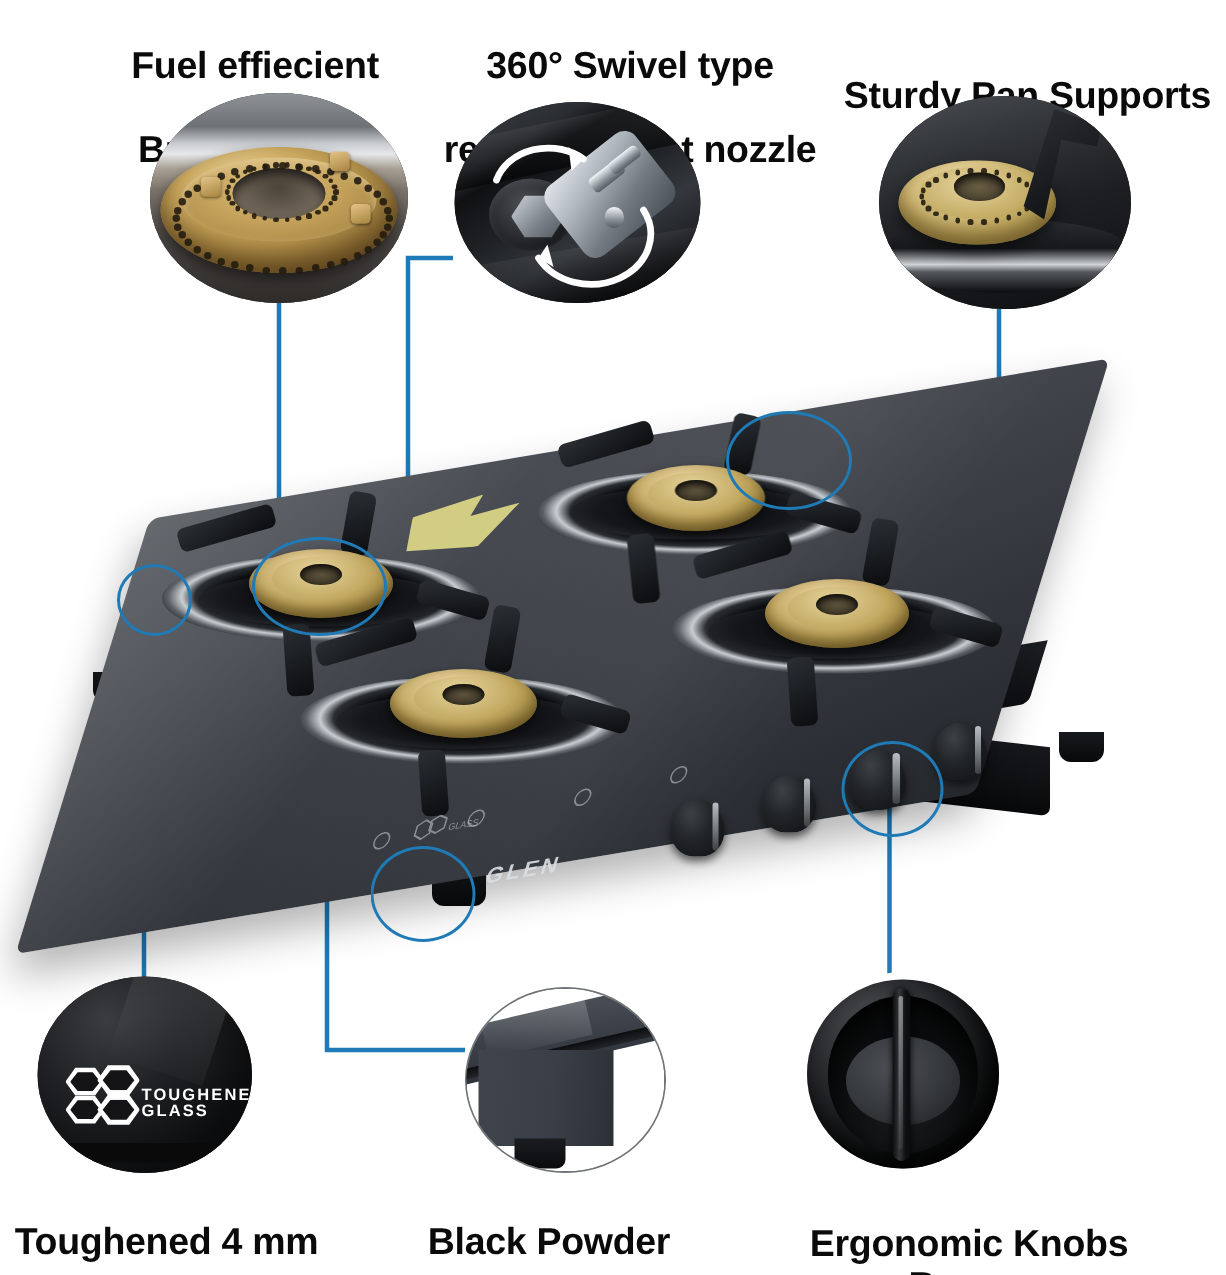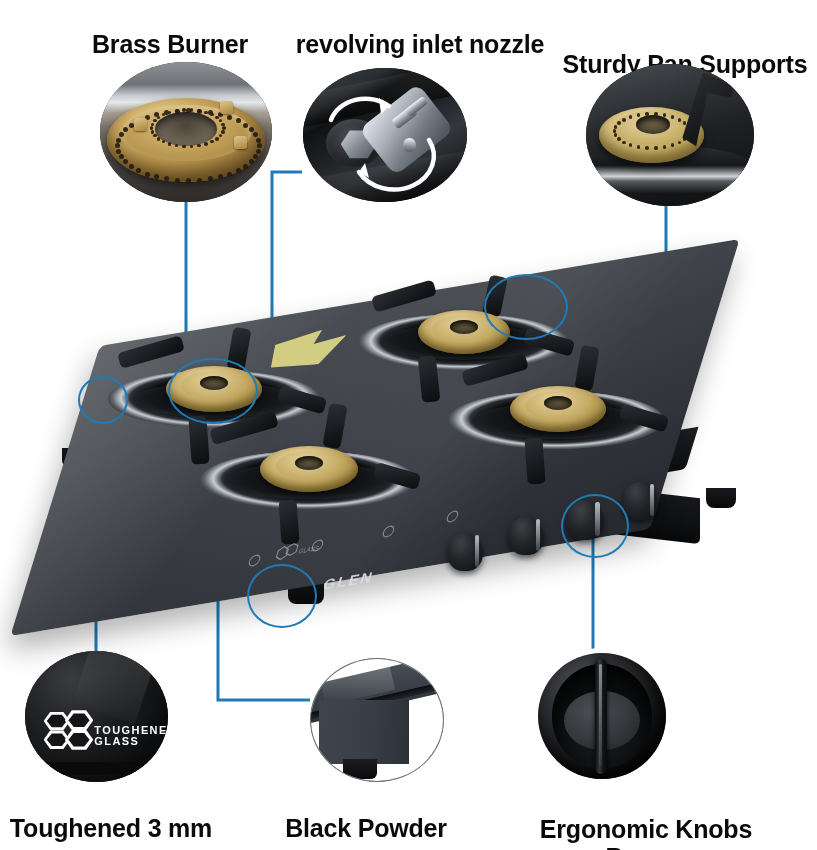--- a/index.html
+++ b/index.html
@@ -189,33 +189,35 @@
 
   
   .hl{position:absolute;border:2.4px solid #1f7ab5;border-radius:50%;}
 </style>
 </head>
 <body>
 
 <div id="stage">
 
   <div class="caption cap-top" style="left:56px;top:2px;width:228px;">
+    <div>Fuel effiecient</div>
     <div>Brass Burner</div>
   </div>
 
   <div class="caption cap-top" style="left:288px;top:2px;width:264px;">
+    <div>360° Swivel type</div>
     <div>revolving inlet nozzle</div>
   </div>
 
   <div class="caption cap-top" style="left:556px;top:22px;width:258px;">
     <div>Sturdy Pan Supports</div>
   </div>
 
   <div class="caption cap-bot" style="left:2px;top:786px;width:218px;">
-    <div>Toughened 3 mm</div>
+    <div>Toughened 4 mm</div>
     
   </div>
 
   <div class="caption cap-bot" style="left:266px;top:786px;width:200px;">
     <div>Black Powder</div>
     
   </div>
 
   <div class="caption cap-bot" style="left:498px;top:787px;width:296px;">
     <div>Ergonomic Knobs Burner</div>

